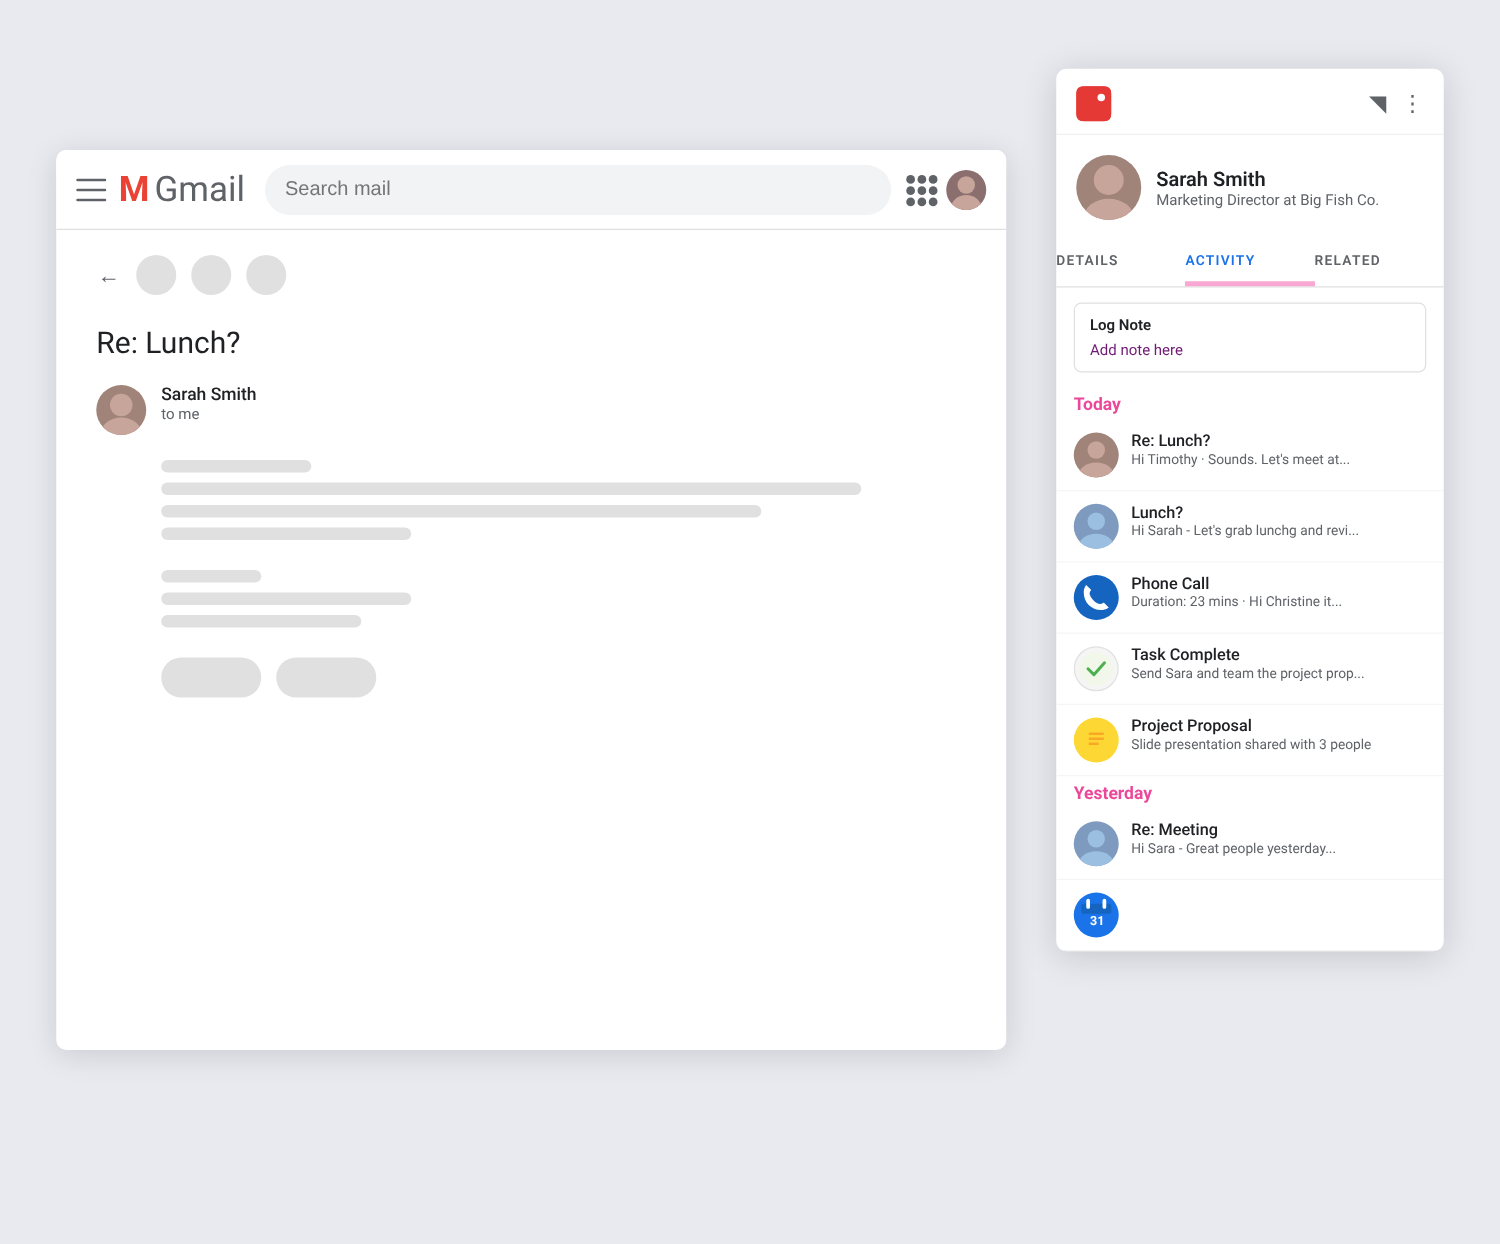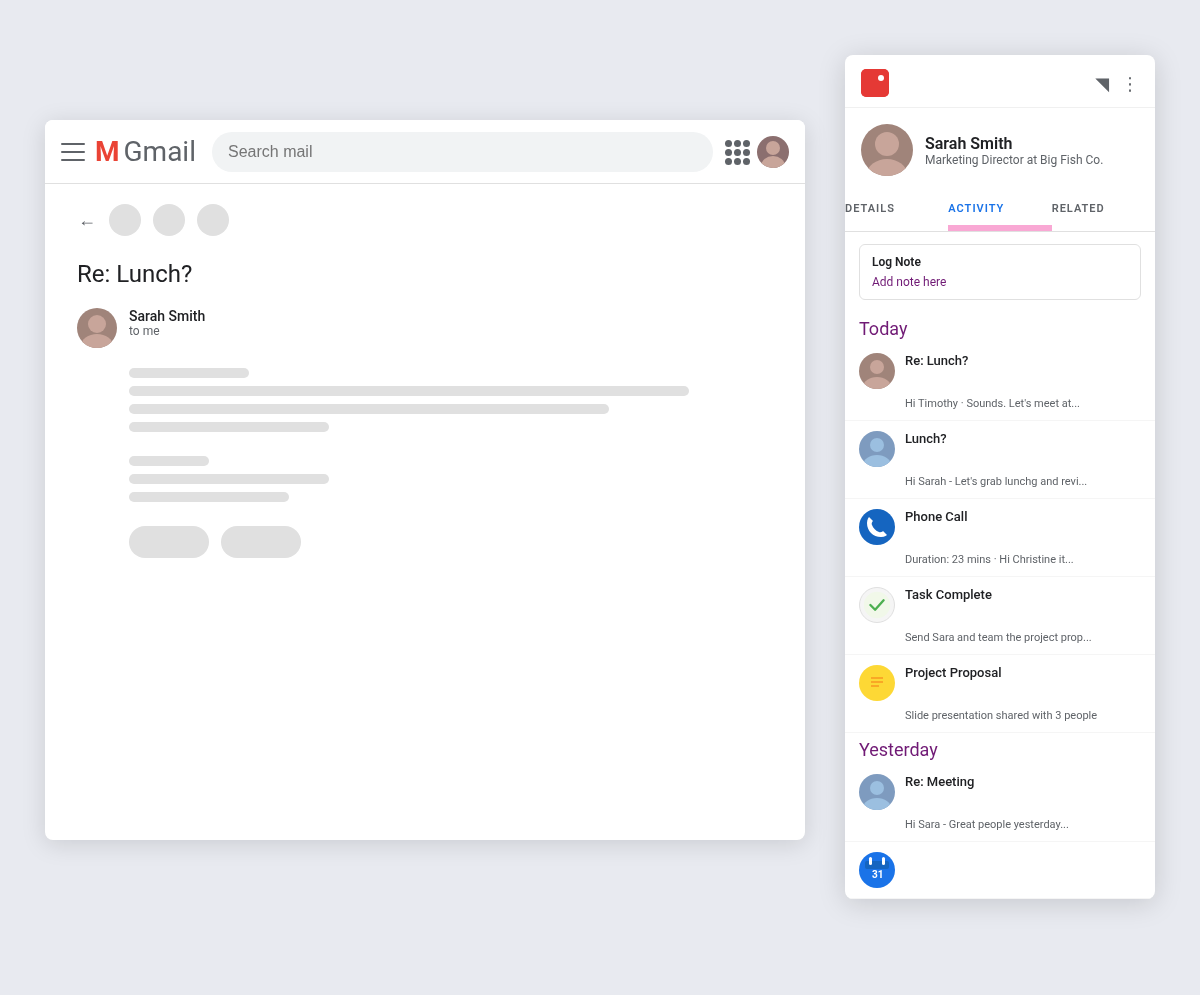--- a/index.html
+++ b/index.html
@@ -297,21 +297,21 @@
       font-size: 11px;
       font-weight: 600;
       letter-spacing: 1px;
       color: #5f6368;
       cursor: pointer;
       text-transform: uppercase;
     }
 
     .crm-tab.active {
       color: #1a73e8;
-      border-bottom: 6px solid #f9a8d4;
+      border-bottom: 4px solid #f9a8d4;
     }
 
     .crm-log-note {
       margin: 12px 14px;
       border: 1px solid #e0e0e0;
       border-radius: 6px;
       padding: 10px 12px;
     }
 
     .log-note-title {
@@ -320,23 +320,23 @@
       color: #202124;
       margin-bottom: 6px;
     }
 
     .log-note-input {
       font-size: 12px;
       color: #701a75;
     }
 
     .crm-section-label {
-      font-size: 18px;
-      font-weight: 400;
-      color: #701a75;
+      font-size: 14px;
+      font-weight: 700;
+      color: #ec4899;
       padding: 6px 14px 4px;
     }
 
     .activity-item {
       display: flex;
       align-items: flex-start;
       gap: 10px;
       padding: 10px 14px;
       border-bottom: 1px solid #f5f5f5;
     }
@@ -387,21 +387,20 @@
       color: #202124;
     }
 
     .activity-sub {
       font-size: 11px;
       color: #5f6368;
       white-space: nowrap;
       overflow: hidden;
       text-overflow: ellipsis;
       max-width: 215px;
-      margin-top: 29px;
     }
 
     
   </style>
 </head>
 <body>
 
 <div class="gmail-window">
 
   <div class="gmail-header">

